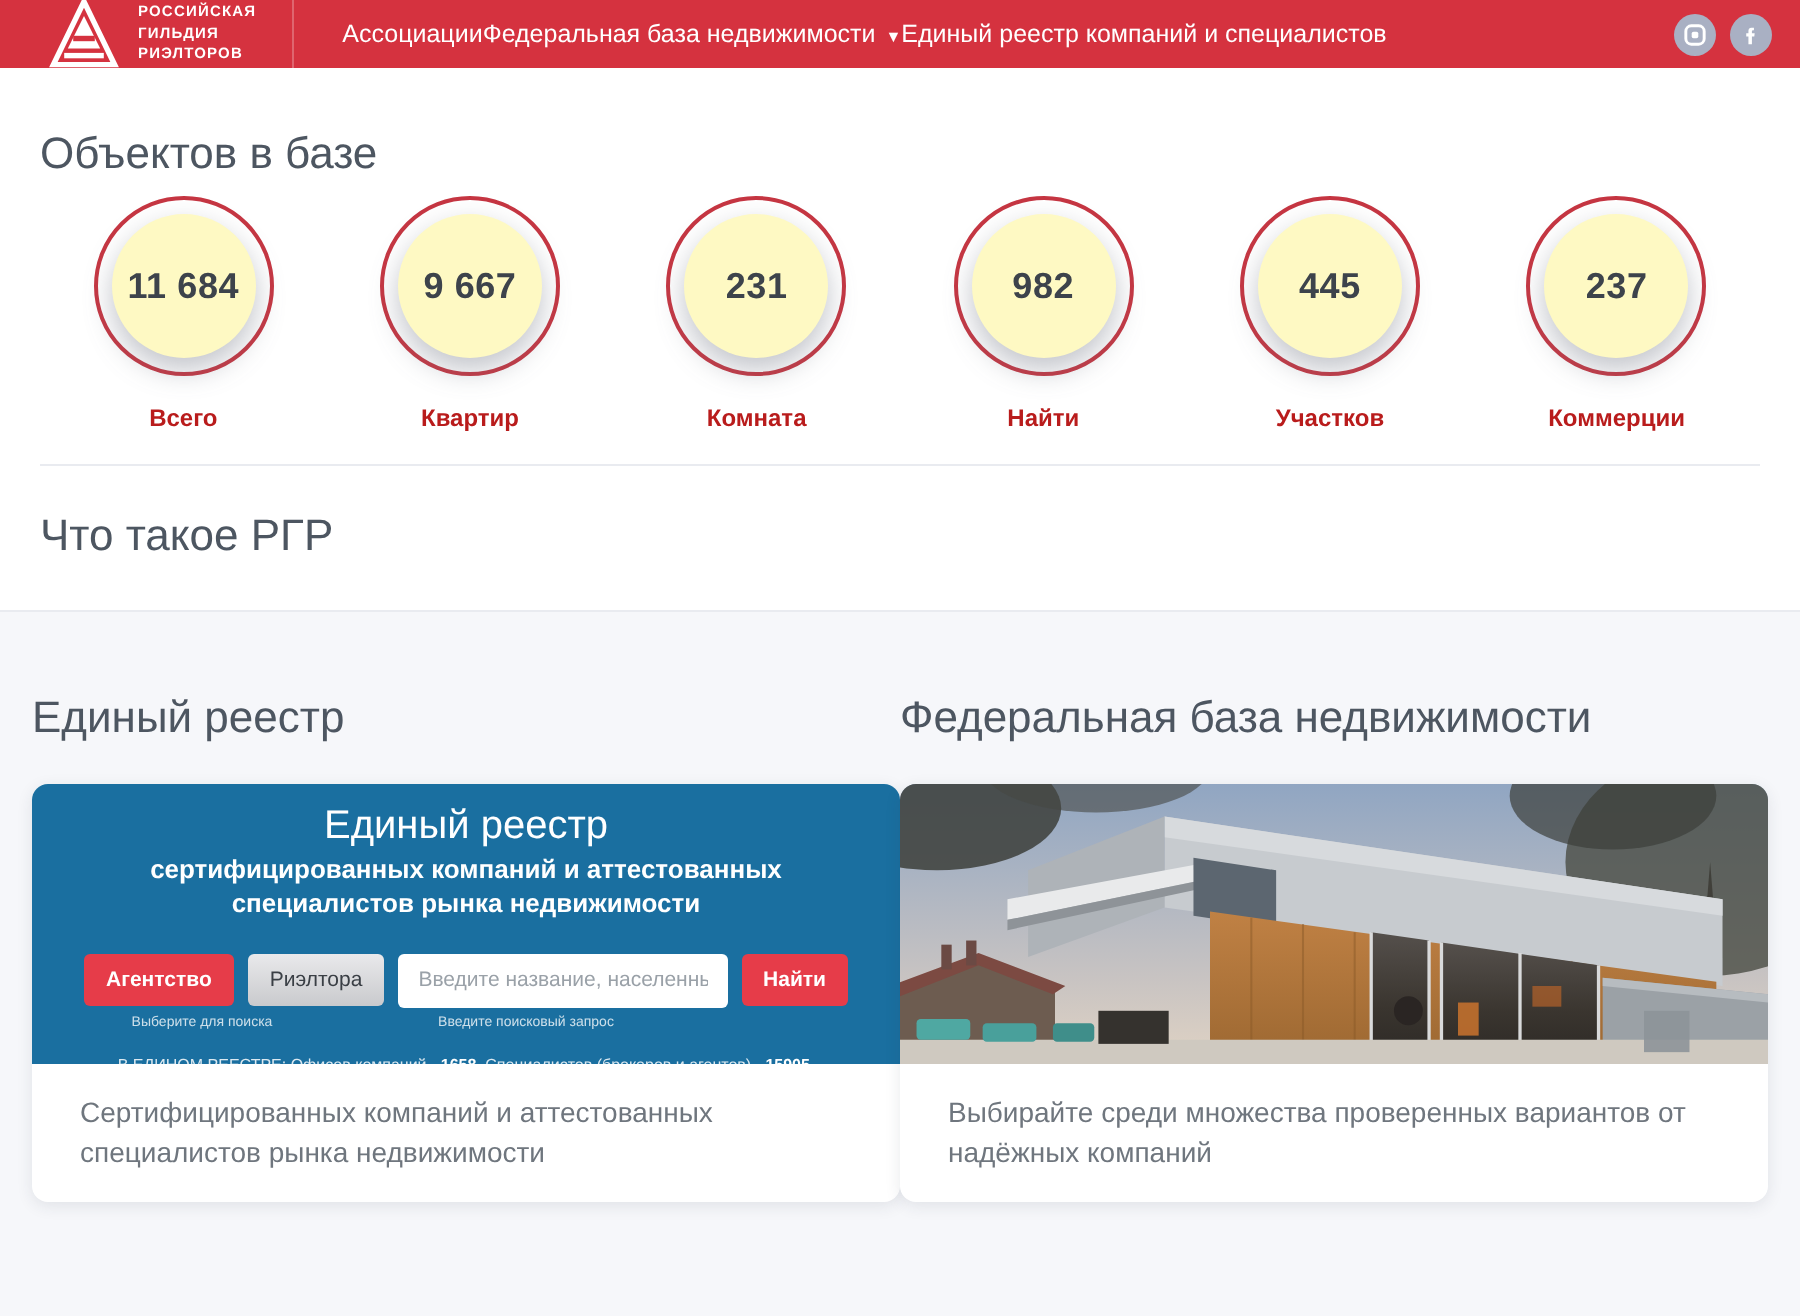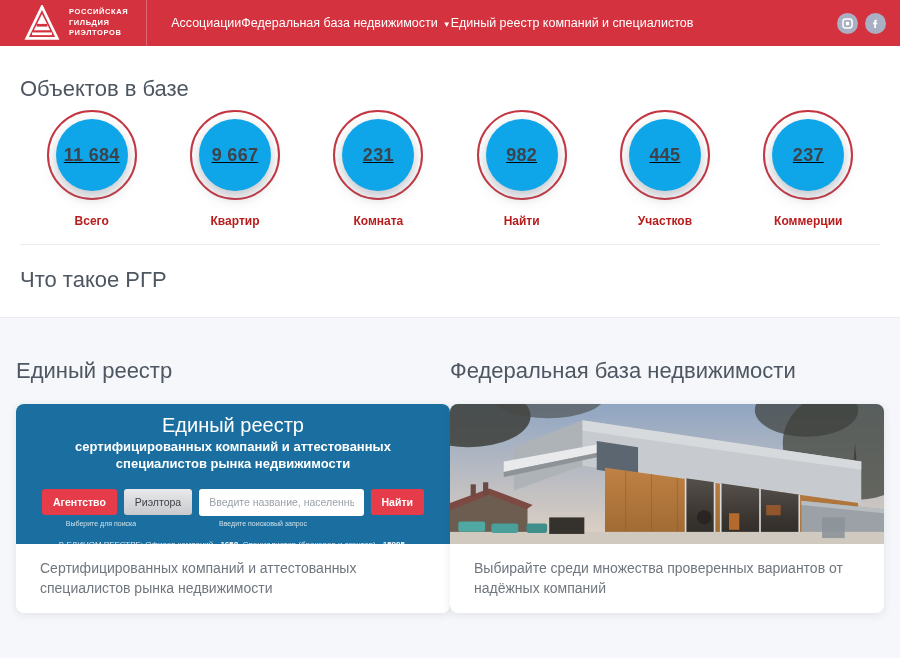--- a/index.html
+++ b/index.html
@@ -1,43 +1,43 @@
 <!DOCTYPE html>
 <html><head>
 <meta charset="utf-8">
 <style>
   * { margin:0; padding:0; box-sizing:border-box; }
   html,body { width:900px; height:658px; overflow:hidden; background:#ffffff;
     font-family:"Liberation Sans","DejaVu Sans",sans-serif; }
 
   
-  .navbar { height:46px; background:#d5323f; display:flex; align-items:stretch; }
+  .navbar { height:34px; background:#d5323f; display:flex; align-items:stretch; }
   .logo-wrap { display:flex; align-items:center; gap:9px; padding:0 18px 0 24px; }
   .logo-mark { width:36px; height:36px; flex:0 0 auto; }
   .logo-text { color:#fff; font-size:7.5px; font-weight:bold; letter-spacing:.6px;
     line-height:1.45; text-transform:uppercase; }
   .nav-sep { width:1px; background:rgba(255,255,255,.25); }
   .nav-menu { display:flex; align-items:center; padding-left:24px; flex:1; }
   .nav-item { color:#fff; font-size:12.5px; cursor:pointer; white-space:nowrap;
     display:flex; align-items:center; gap:5px; }
   .caret { font-size:8px; position:relative; top:1px; }
   .nav-social { display:flex; align-items:center; gap:7px; padding-right:14px; }
   .soc-circle { width:21px; height:21px; border-radius:50%; background:#a9b0c3;
     display:flex; align-items:center; justify-content:center; cursor:pointer; }
 
   
   .section-h { font-size:22px; font-weight:500; color:#4d5661; }
   .stats-section { padding:30px 20px 0 20px; background:#fff; }
   .stats-row { display:flex; margin-top:8px; }
   .stat-item { flex:1; display:flex; flex-direction:column; align-items:center; }
   .stat-ring { width:90px; height:90px; border:2px solid #c63642; border-radius:50%;
     display:flex; align-items:center; justify-content:center; background:#fff; }
-  .stat-inner { width:72px; height:72px; border-radius:50%; background:#0ea5e9;
+  .stat-inner { width:72px; height:72px; border-radius:50%; background:#fef9c3;
     box-shadow:0 6px 14px rgba(110,115,128,.42); display:flex; align-items:center;
-    justify-content:center;text-decoration:underline; }
+    justify-content:center; }
   .stat-value { font-size:18px; font-weight:800; color:#3d434b; letter-spacing:.3px; }
   .stat-label { margin-top:14px; font-size:12px; font-weight:bold; color:#b91c1c; }
   .divider { height:1px; background:#e9ebf0; margin-top:16px; }
 
   
   .about-section { background:#fff; padding:22px 20px 24px 20px; }
 
   
   .gray-area { background:#f6f7fa; border-top:1px solid #e9ebf0; height:362px; }
   .cards-row { display:flex; padding:40px 16px 0 16px; }

